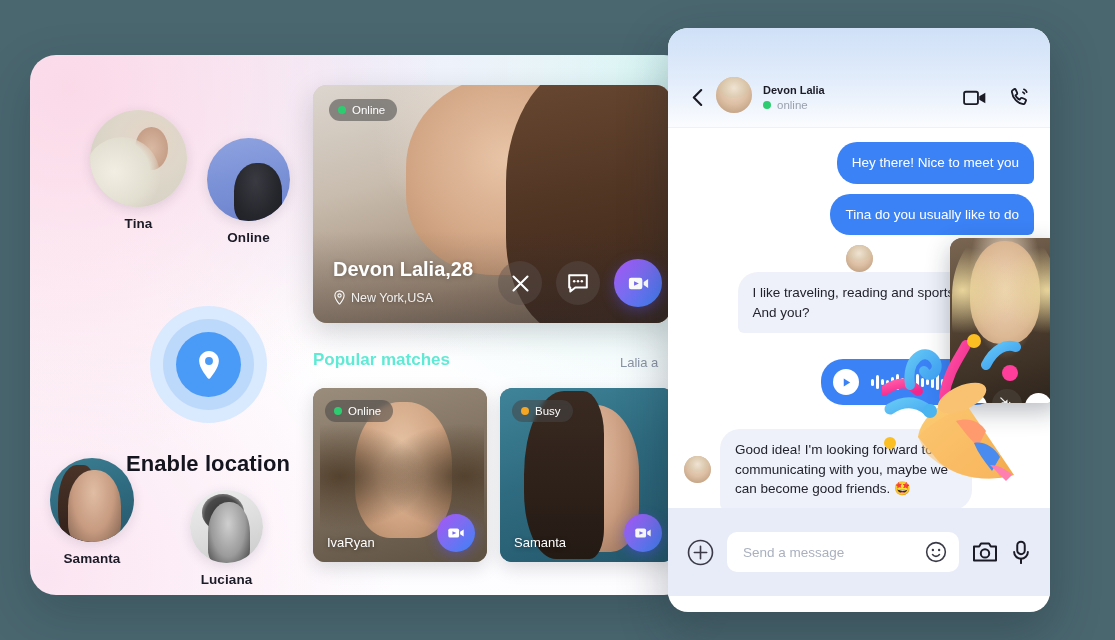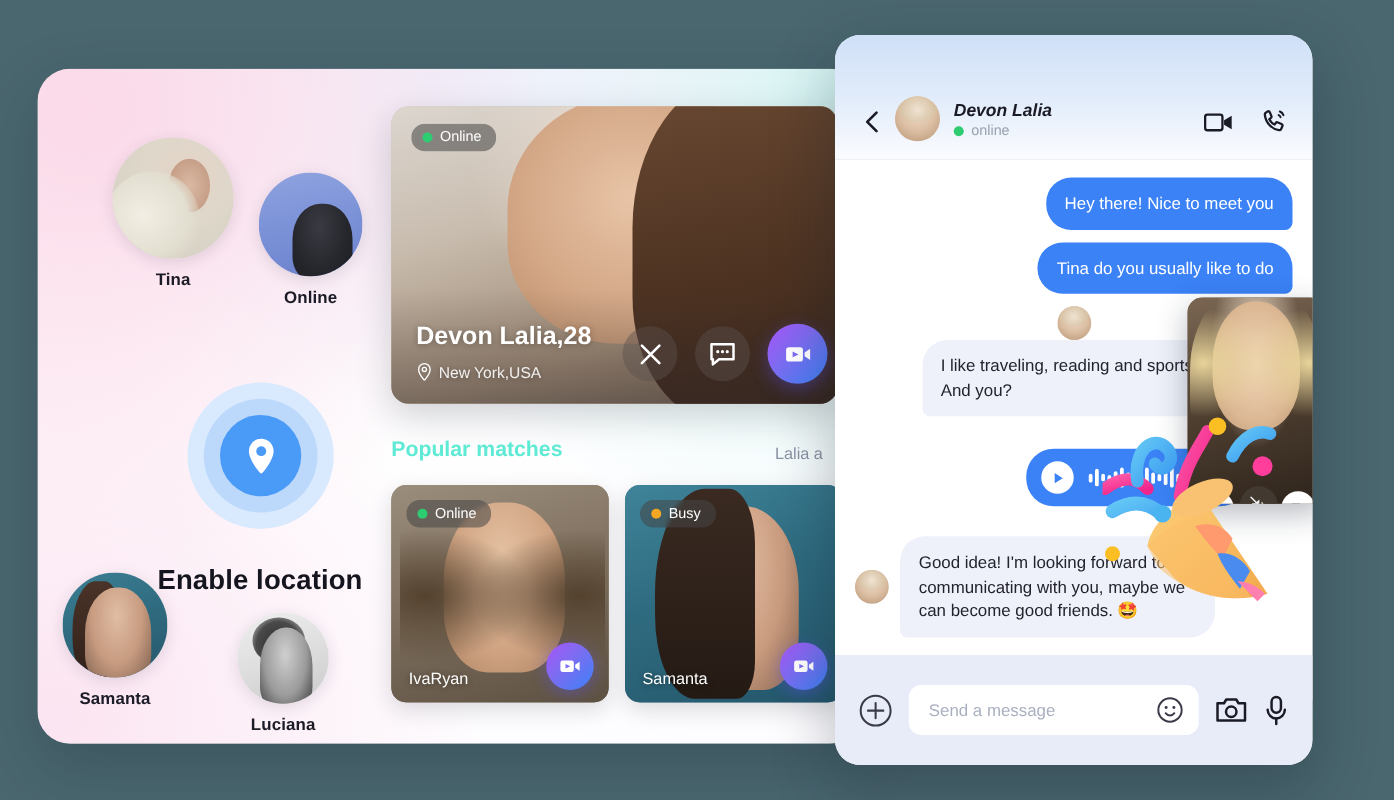--- a/index.html
+++ b/index.html
@@ -214,21 +214,21 @@
   .head-avatar {
     width: 36px; height: 36px; border-radius: 50%; overflow:hidden; margin-left: 8px;
     background:#e9dfd4; position: relative; flex: 0 0 auto;
   }
   .ph-dl { position:absolute; inset:0;
      background: radial-gradient(circle at 50% 38%, #f0d9c4 0%, #dcbfa4 48%, #b79372 100%); }
   .ph-dl::before{ content:""; position:absolute; left:6%; top:-12%; width:88%; height:70%;
      background: radial-gradient(ellipse at 50% 60%, #efe3d2 0%, #d8c3a6 60%, rgba(216,195,166,0) 100%);
      border-radius:50%; }
   .head-text { margin-left: 11px; padding-bottom: 2px; }
-  .head-name { font-size: 14px; font-weight: 700; color: #1b1b26; font-style: italic; }
+  .head-name { font-size: 11px; font-weight: 700; color: #1b1b26; }
   .head-status { display:flex; align-items:center; gap:6px; margin-top: 3px; font-size: 11.5px; color: #9aa1af; }
   .head-icons { margin-left: auto; display:flex; align-items:center; gap: 20px; padding-bottom: 4px; }
 
   .chat-body { position: relative; height: 432px; background:#fff; padding: 14px 16px 0 16px; }
 
   .msg-row { display: flex; align-items: center; margin-bottom: 10px; }
   .msg-row.out { justify-content: flex-end; }
   .msg-avatar {
     width: 27px; height: 27px; border-radius: 50%; overflow: hidden;
     flex: 0 0 auto; position: relative; background: #e8ddd2;
@@ -284,21 +284,21 @@
   }
   .cbtn.mic { left: 10px; top: 0; width: 27px; height: 27px; background:#fff; }
   .cbtn.spk { left: 42px; top: -4px; width: 30px; height: 30px; background: rgba(70,62,52,.82); }
   .cbtn.cam { right: 8px; top: 0; width: 27px; height: 27px; background:#fff; }
 
   
   .confetti { position:absolute; right: 18px; bottom: 70px; width: 150px; height: 165px; pointer-events:none; }
 
   
   .chat-input-bar {
-    position: absolute; left:0; right:0; bottom:0; height: 88px;
+    position: absolute; left:0; right:0; bottom:16px; height: 88px;
     background: #e7ecf8;
     display:flex; align-items:center; gap: 13px; padding: 0 19px;
   }
   .msg-field {
     flex: 1; height: 40px; background:#fff; border-radius: 10px;
     display:flex; align-items:center; padding: 0 12px 0 16px;
   }
   .msg-field input {
     flex:1; border:none; outline:none; background:transparent;
     font-family:"Liberation Sans", sans-serif; font-size: 13.5px; color:#2b2b38;

